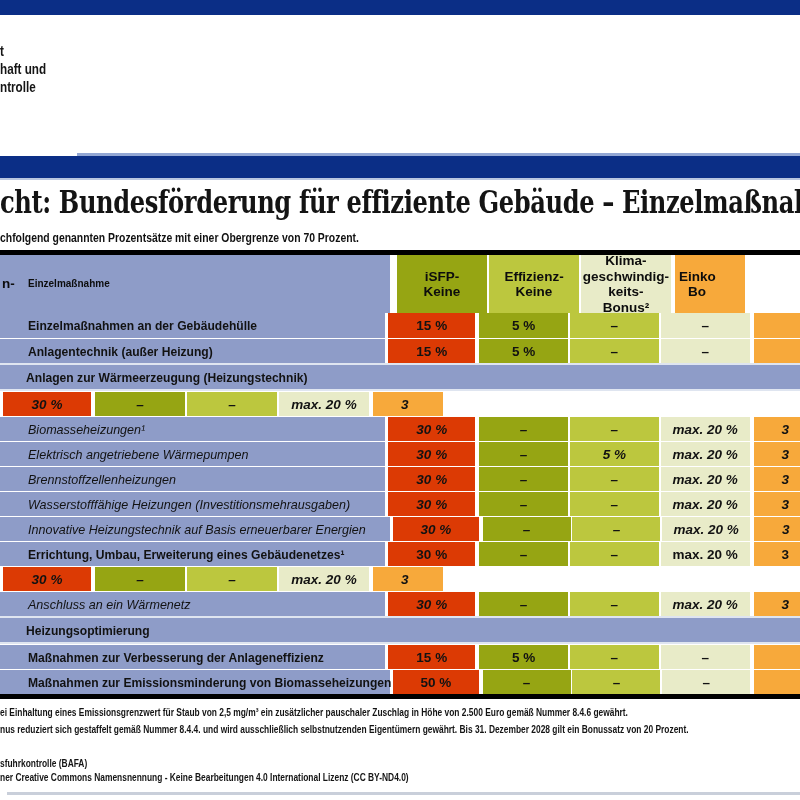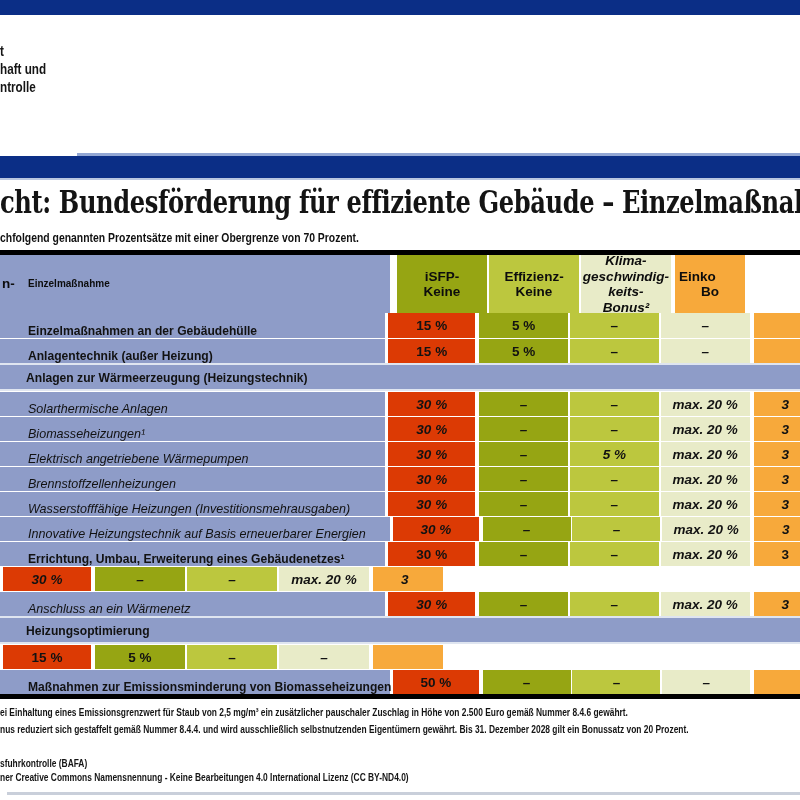--- a/index.html
+++ b/index.html
@@ -30,44 +30,44 @@
     position:absolute;left:0;top:230px;white-space:nowrap;font-size:13px;font-weight:bold;
     transform:scaleX(.8);transform-origin:left center;
   }
   
   .ftable{position:absolute;left:0;top:250px;width:823px;border-top:5px solid #000;border-bottom:5px solid #000;}
   .row{display:flex;height:25px;box-sizing:border-box;}
   .row + .row{border-top:1px solid rgba(255,255,255,.55);}
   .row.header{height:58px;}
   .row.section{height:28px;background:var(--bluegray);align-items:center;
     border-top:2px solid #dfe5f0;border-bottom:2px solid #dfe5f0;}
-  .c-label{width:390px;background:var(--bluegray);display:flex;align-items:flex-end;box-sizing:border-box;padding-left:28px;}
+  .c-label{width:390px;background:var(--bluegray);display:flex;align-items:center;box-sizing:border-box;padding-left:28px;}
   .gap{background:#fff;}
   .gapA{width:3px}.gapB{width:4px}.gapC{width:2px}.gapD{width:2px}.gapE{width:4px}
   .c-grund{width:88px;background:var(--red);}
   .c-isfp{width:90px;background:var(--olive);}
   .c-eff{width:90px;background:var(--ltgreen);}
-  .c-klima{width:90px;background:var(--cream);font-style:italic;}
+  .c-klima{width:90px;background:var(--cream);}
   .c-eink{width:70px;background:var(--orange);}
   .val{display:flex;align-items:center;justify-content:center;font-size:13.5px;font-weight:bold;color:#121212;}
   .c-eink.val{justify-content:flex-start;padding-left:28px;box-sizing:border-box;}
   .label{font-size:13px;color:#121212;white-space:nowrap;transform:scaleX(.93);transform-origin:left center;}
   .row.bold .label, .row.section .label{font-weight:bold;}
   .row.italic .label{font-style:italic;font-weight:normal;font-size:13.5px;}
   .row.italic .val{font-style:italic;}
   .row.section .label{padding-left:28px;}
   
   .hcell{display:flex;align-items:center;justify-content:center;text-align:center;
     font-weight:bold;font-size:13.5px;line-height:15.5px;color:#0d0d0d;}
   .pre{white-space:pre-line;}
   .c-label.hcell{justify-content:flex-start;text-align:left;padding-left:2px;}
   .hfrag{display:inline-block;width:26px;}
   .hmeasure{font-size:10px;}
   .c-eink.hcell{flex-direction:column;align-items:flex-start;justify-content:center;padding-left:4px;box-sizing:border-box;line-height:15.5px;}
-  .c-eink .ind{margin-left:22px;}
+  .c-eink .ind{margin-left:9px;}
   
   .fn,.credit{position:absolute;left:0;white-space:nowrap;font-size:11.5px;font-weight:bold;color:#141414;
     transform:scaleX(.73);transform-origin:left center;}
   .fn1{top:706px;}
   .fn2{top:723px;}
   .credit1{top:757px;}
   .credit2{top:771px;}
   .bottomline{position:absolute;left:7px;top:792px;width:793px;height:3px;background:#c9cfda;}
 </style>
 </head>
@@ -139,23 +139,20 @@
         <div class="c-eff val">–</div>
         <div class="gap gapD"></div>
         <div class="c-klima val">–</div>
         <div class="gap gapE"></div>
         <div class="c-eink val"></div>
       </div>
       <div class="row section">
         <div class="label">Anlagen zur Wärmeerzeugung (Heizungstechnik)</div>
       </div>
       <div class="row italic">
-        <div class="c-label">
-          <div class="label">Solarthermische Anlagen</div>
-        </div>
         <div class="gap gapA"></div>
         <div class="c-grund val">30 %</div>
         <div class="gap gapB"></div>
         <div class="c-isfp val">–</div>
         <div class="gap gapC"></div>
         <div class="c-eff val">–</div>
         <div class="gap gapD"></div>
         <div class="c-klima val">max. 20 %</div>
         <div class="gap gapE"></div>
         <div class="c-eink val">3</div>
@@ -274,20 +271,23 @@
         <div class="c-eff val">–</div>
         <div class="gap gapD"></div>
         <div class="c-klima val">max. 20 %</div>
         <div class="gap gapE"></div>
         <div class="c-eink val">3</div>
       </div>
       <div class="row section">
         <div class="label">Heizungsoptimierung</div>
       </div>
       <div class="row bold">
+        <div class="c-label">
+          <div class="label">Maßnahmen zur Verbesserung der Anlageneffizienz</div>
+        </div>
         <div class="gap gapA"></div>
         <div class="c-grund val">15 %</div>
         <div class="gap gapB"></div>
         <div class="c-isfp val">5 %</div>
         <div class="gap gapC"></div>
         <div class="c-eff val">–</div>
         <div class="gap gapD"></div>
         <div class="c-klima val">–</div>
         <div class="gap gapE"></div>
         <div class="c-eink val"></div>

